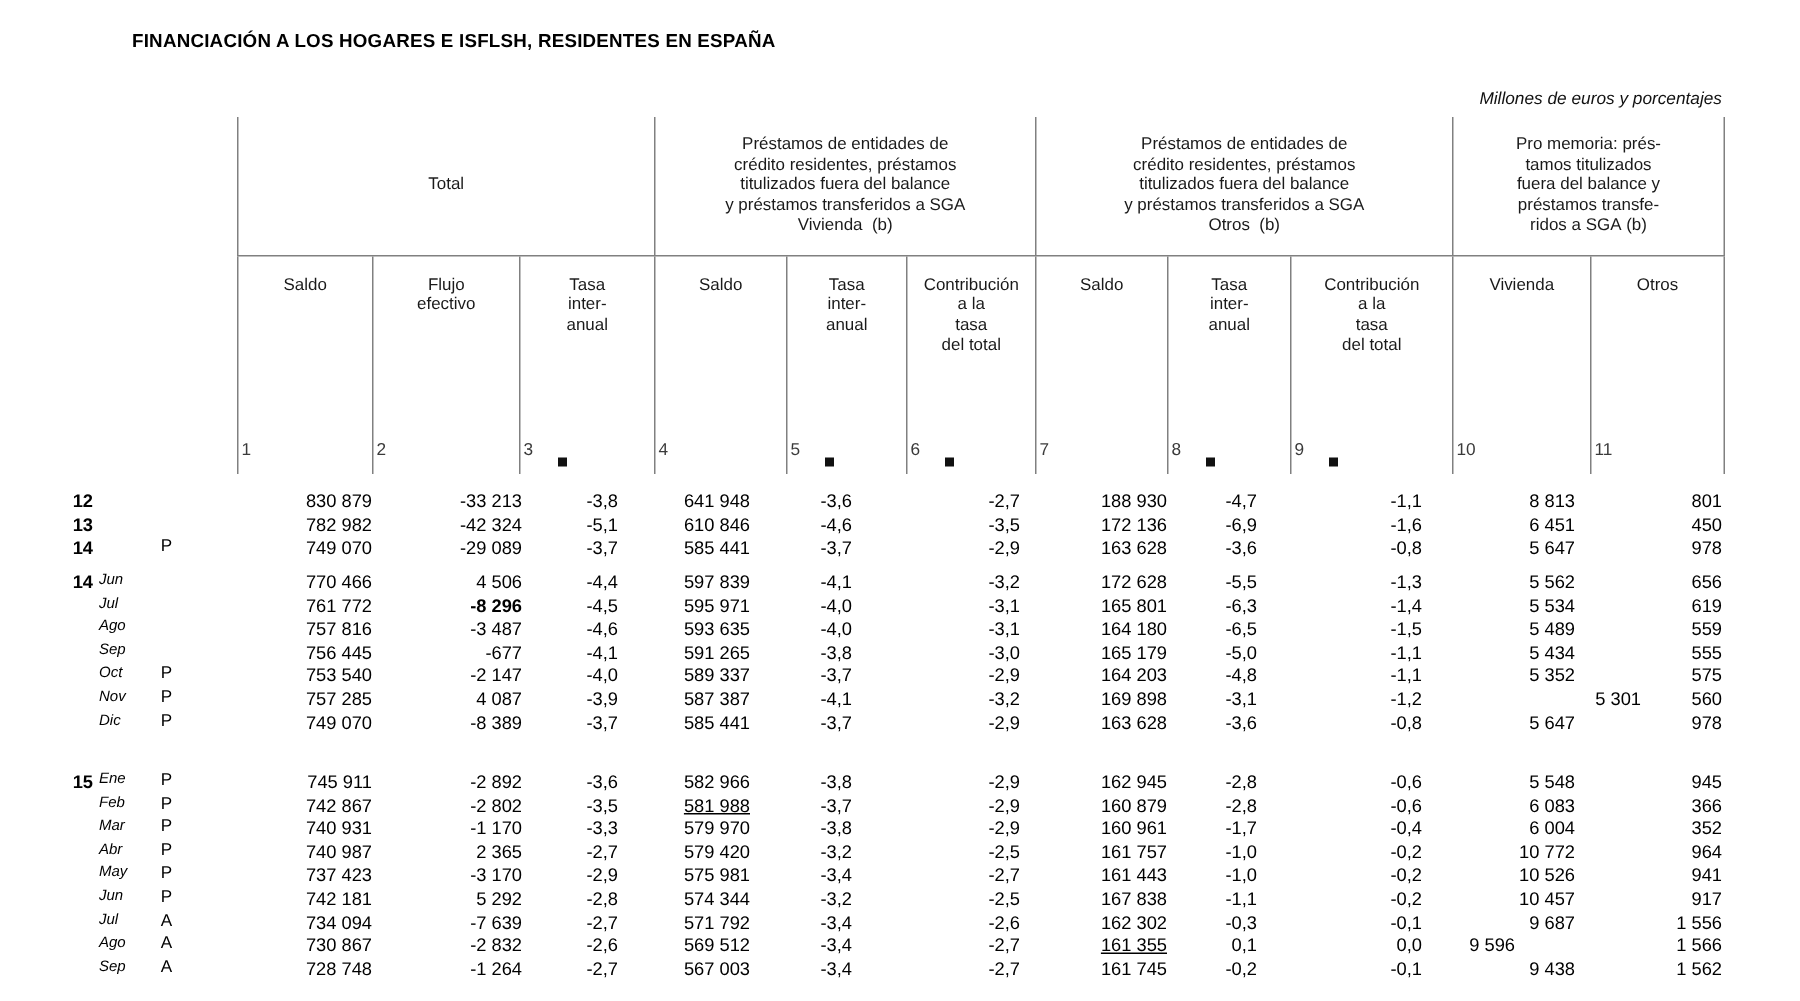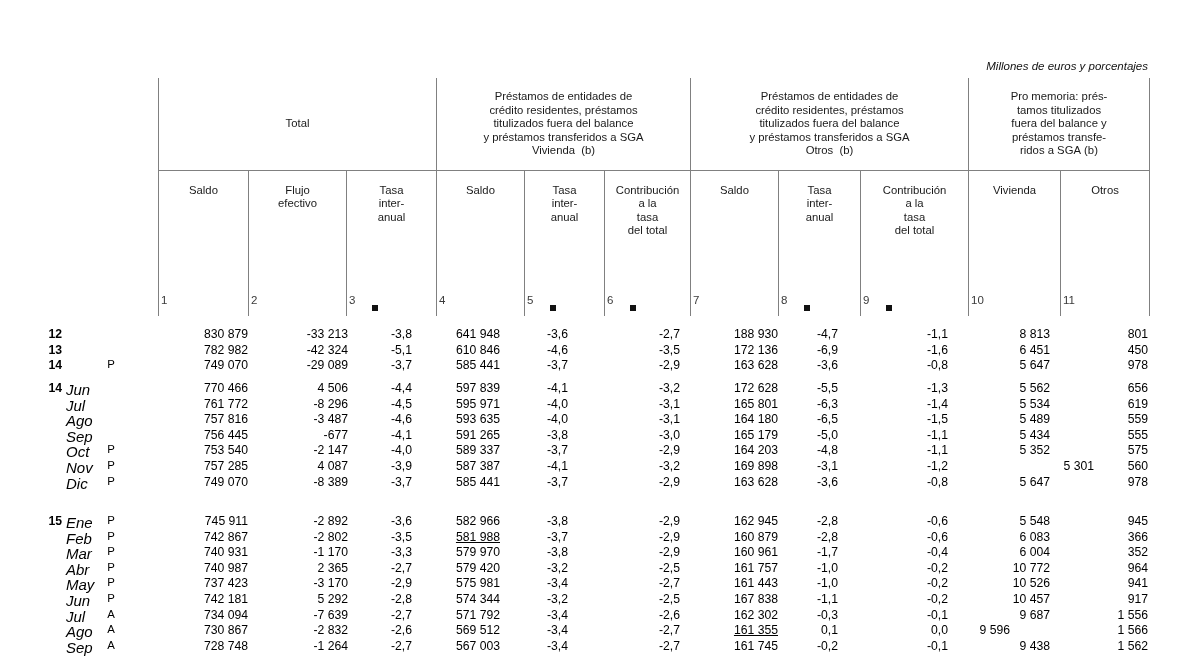--- a/index.html
+++ b/index.html
@@ -118,33 +118,34 @@
   }
   .lbl-year {
     position: absolute;
     text-align: right;
     font-weight: bold;
     font-size: 12.2px;
   }
   .lbl-month {
     position: absolute;
     font-style: italic;
-    font-size: 15px;
+    font-size: 10px;
   }
   .lbl-flag {
     position: absolute;
     text-align: center;
     font-size: 11.4px;
   }
 </style>
 </head>
 <body>
 
 <div id="page">
 
+  <div id="title">FINANCIACIÓN A LOS HOGARES E ISFLSH, RESIDENTES EN ESPAÑA</div>
 
   <div id="units">Millones de euros y porcentajes</div>
 
   <div id="table-frame">
     <div id="groups-layer">
         <div class="grp" style="left: 0px; width: 278px;">
           <div>
             <div>Total</div>
           </div>
         </div>
@@ -301,21 +302,21 @@
         <div class="cell" style="left: 540px; width: 140px;">-3,2</div>
         <div class="cell" style="left: 638px; width: 140px;">172 628</div>
         <div class="cell" style="left: 698px; width: 140px;">-5,5</div>
         <div class="cell" style="left: 808px; width: 140px;">-1,3</div>
         <div class="cell" style="left: 910px; width: 140px;">5 562</div>
         <div class="cell" style="left: 1008px; width: 140px;">656</div>
       </div>
       <div class="row" style="top: 396.6px;">
         <div class="lbl-month" style="left: 66px;">Jul</div>
         <div class="cell" style="left: 108px; width: 140px;">761 772</div>
-        <div class="cell" style="left: 208px; width: 140px;">-8 296</div>
+        <div class="cell" style="left: 208px; width: 140px; font-weight: bold;">-8 296</div>
         <div class="cell" style="left: 272px; width: 140px;">-4,5</div>
         <div class="cell" style="left: 360px; width: 140px;">595 971</div>
         <div class="cell" style="left: 428px; width: 140px;">-4,0</div>
         <div class="cell" style="left: 540px; width: 140px;">-3,1</div>
         <div class="cell" style="left: 638px; width: 140px;">165 801</div>
         <div class="cell" style="left: 698px; width: 140px;">-6,3</div>
         <div class="cell" style="left: 808px; width: 140px;">-1,4</div>
         <div class="cell" style="left: 910px; width: 140px;">5 534</div>
         <div class="cell" style="left: 1008px; width: 140px;">619</div>
       </div>

